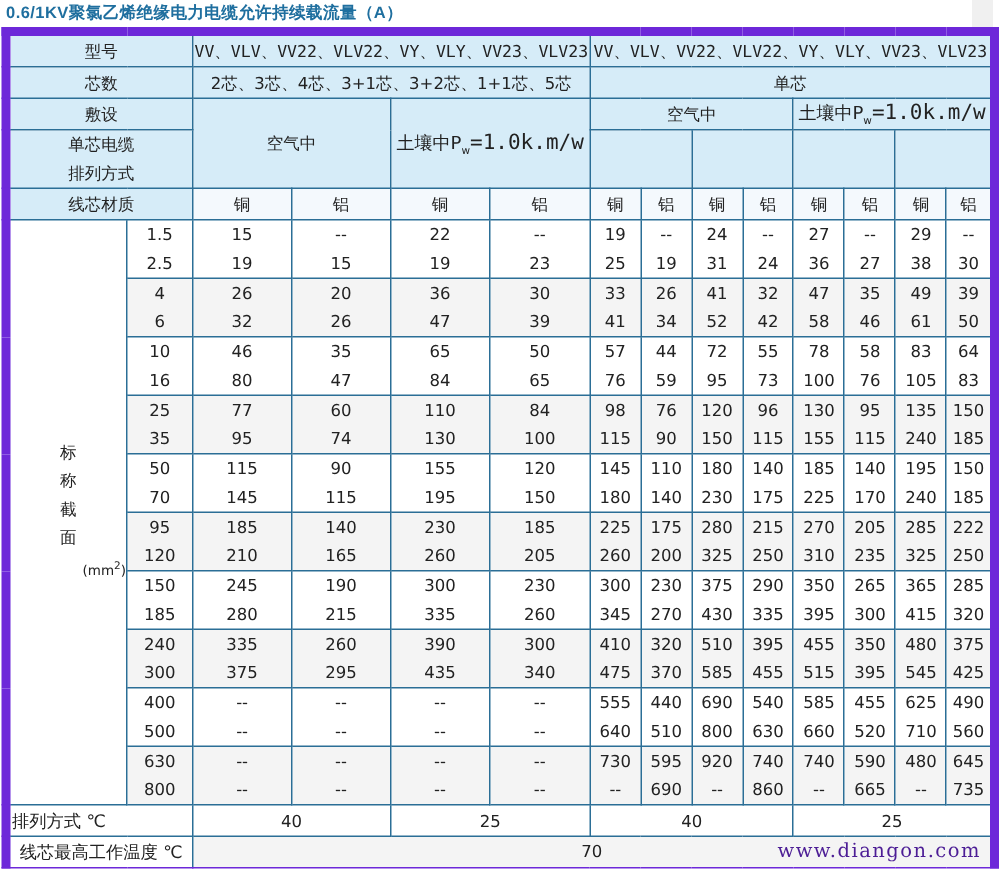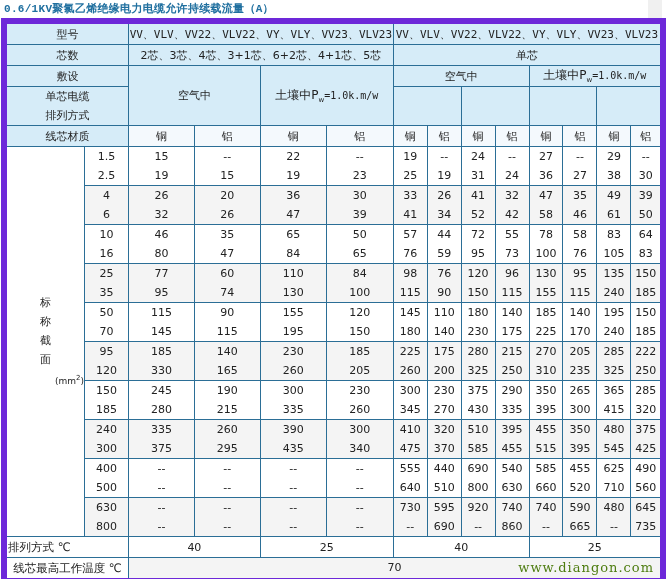--- a/index.html
+++ b/index.html
@@ -1,43 +1,43 @@
 <!DOCTYPE html>
 <html><head>
 <meta charset="utf-8">
 <style>
   html, body { margin:0; padding:0; background:#ffffff; }
   body { width:666px; height:579px; position:relative; overflow:hidden;
          font-family:"DejaVu Sans", "Liberation Sans", sans-serif; color:#222; }
   .title { position:absolute; left:4px; top:1px; height:16px; line-height:16px;
            font-size:11px; font-weight:bold; color:#1f6f9f; letter-spacing:0.3px;
-           font-family:Liberation Mono, monospace; white-space:nowrap; }
+           font-family:Liberation Sans, sans-serif; white-space:nowrap; }
   .scrollbar { position:absolute; left:648px; top:0; width:14px; height:18px; background:#f0f0f0; }
   .scrollbar2 { position:absolute; left:597px; top:574px; width:1px; height:5px; background:#dcdcdc; }
   table.grid { position:absolute; left:1px; top:18px; border-collapse:collapse;
                table-layout:fixed; border:6px solid #6d28d9; }
   table.grid td { border:1px solid #2b6e96; padding:0; text-align:center; vertical-align:middle;
                   font-size:11px; overflow:hidden; white-space:nowrap; }
   .hdr { background:#d6ecf8; }
   .hdr-wh { background:#f4f9fd; }
   .cn { font-size:12px; }
-  .mono { font-family:"DejaVu Sans Mono","Liberation Mono", monospace; font-size:10px;text-align:right; }
+  .mono { font-family:"DejaVu Sans Mono","Liberation Mono", monospace; font-size:14px;text-align:right; }
   .row-h21 td { height:20px; }
   .data td { height:38px; line-height:19px; font-size:11px; }
   .data.alt td.v, .data.alt td.sz { background:#f4f4f4; }
   .data td.v, .data td.sz { background:#ffffff; }
   .cell2 span { display:block; }
   .side { background:#ffffff; font-size:12px; line-height:20px; }
   .side sup { font-size:7px; }
   .mm { font-size:9px; }
   .foot td { height:20px; background:#ffffff; }
   .foot2 td { height:20px; background:#ffffff;margin-top:48px; }
   .foot2 .vals { background:#f4f4f4; text-align:left; padding-left:6px; position:relative; }
   .watermark { position:absolute; right:6px; top:2px; font-family:"DejaVu Serif","Liberation Serif", serif;
-               font-size:13px; color:#4d7c0f; letter-spacing:1px; }
+               font-size:13px; color:#4c1d95; letter-spacing:1px; }
   .left-label { text-align:left !important; padding-left:1px !important; }
   .pw sub { font-size:7px; }
 </style>
 </head>
 <body>
 
 <div class="title">0.6/1KV聚氯乙烯绝缘电力电缆允许持续载流量（A）</div>
 <div class="scrollbar"></div>
 <div class="scrollbar2"></div>
 
@@ -60,21 +60,21 @@
   </colgroup>
 
   <tbody>
       <tr class="row-h21">
     <td class="hdr cn" colspan="2">型号</td>
     <td class="hdr mono" colspan="4">VV、VLV、VV22、VLV22、VY、VLY、VV23、VLV23</td>
     <td class="hdr mono" colspan="8">VV、VLV、VV22、VLV22、VY、VLY、VV23、VLV23</td>
   </tr>
   <tr class="row-h21">
     <td class="hdr cn" colspan="2">芯数</td>
-    <td class="hdr" colspan="4">2芯、3芯、4芯、3+1芯、6+2芯、4+1芯、5芯</td>
+    <td class="hdr" colspan="4">2芯、3芯、4芯、3+1芯、3+2芯、1+1芯、5芯</td>
     <td class="hdr cn" colspan="8">单芯</td>
   </tr>
   <tr class="row-h21">
     <td class="hdr cn" colspan="2">敷设</td>
     <td class="hdr cn" colspan="2" rowspan="2">空气中</td>
     <td class="hdr" colspan="2" rowspan="2">
       <span class="cn pw"><span>土壤中P</span><sub>w</sub></span><span class="mono">=1.0k.m/w</span>
     </td>
     <td class="hdr cn" colspan="4">空气中</td>
     <td class="hdr" colspan="4">
@@ -386,21 +386,21 @@
           <span>185</span>
         </td>
       </tr>
       <tr class="data alt">
         <td class="sz cell2">
           <span>95</span>
           <span>120</span>
         </td>
         <td class="v cell2">
           <span>185</span>
-          <span>330</span>
+          <span>210</span>
         </td>
         <td class="v cell2">
           <span>140</span>
           <span>165</span>
         </td>
         <td class="v cell2">
           <span>230</span>
           <span>260</span>
         </td>
         <td class="v cell2">

